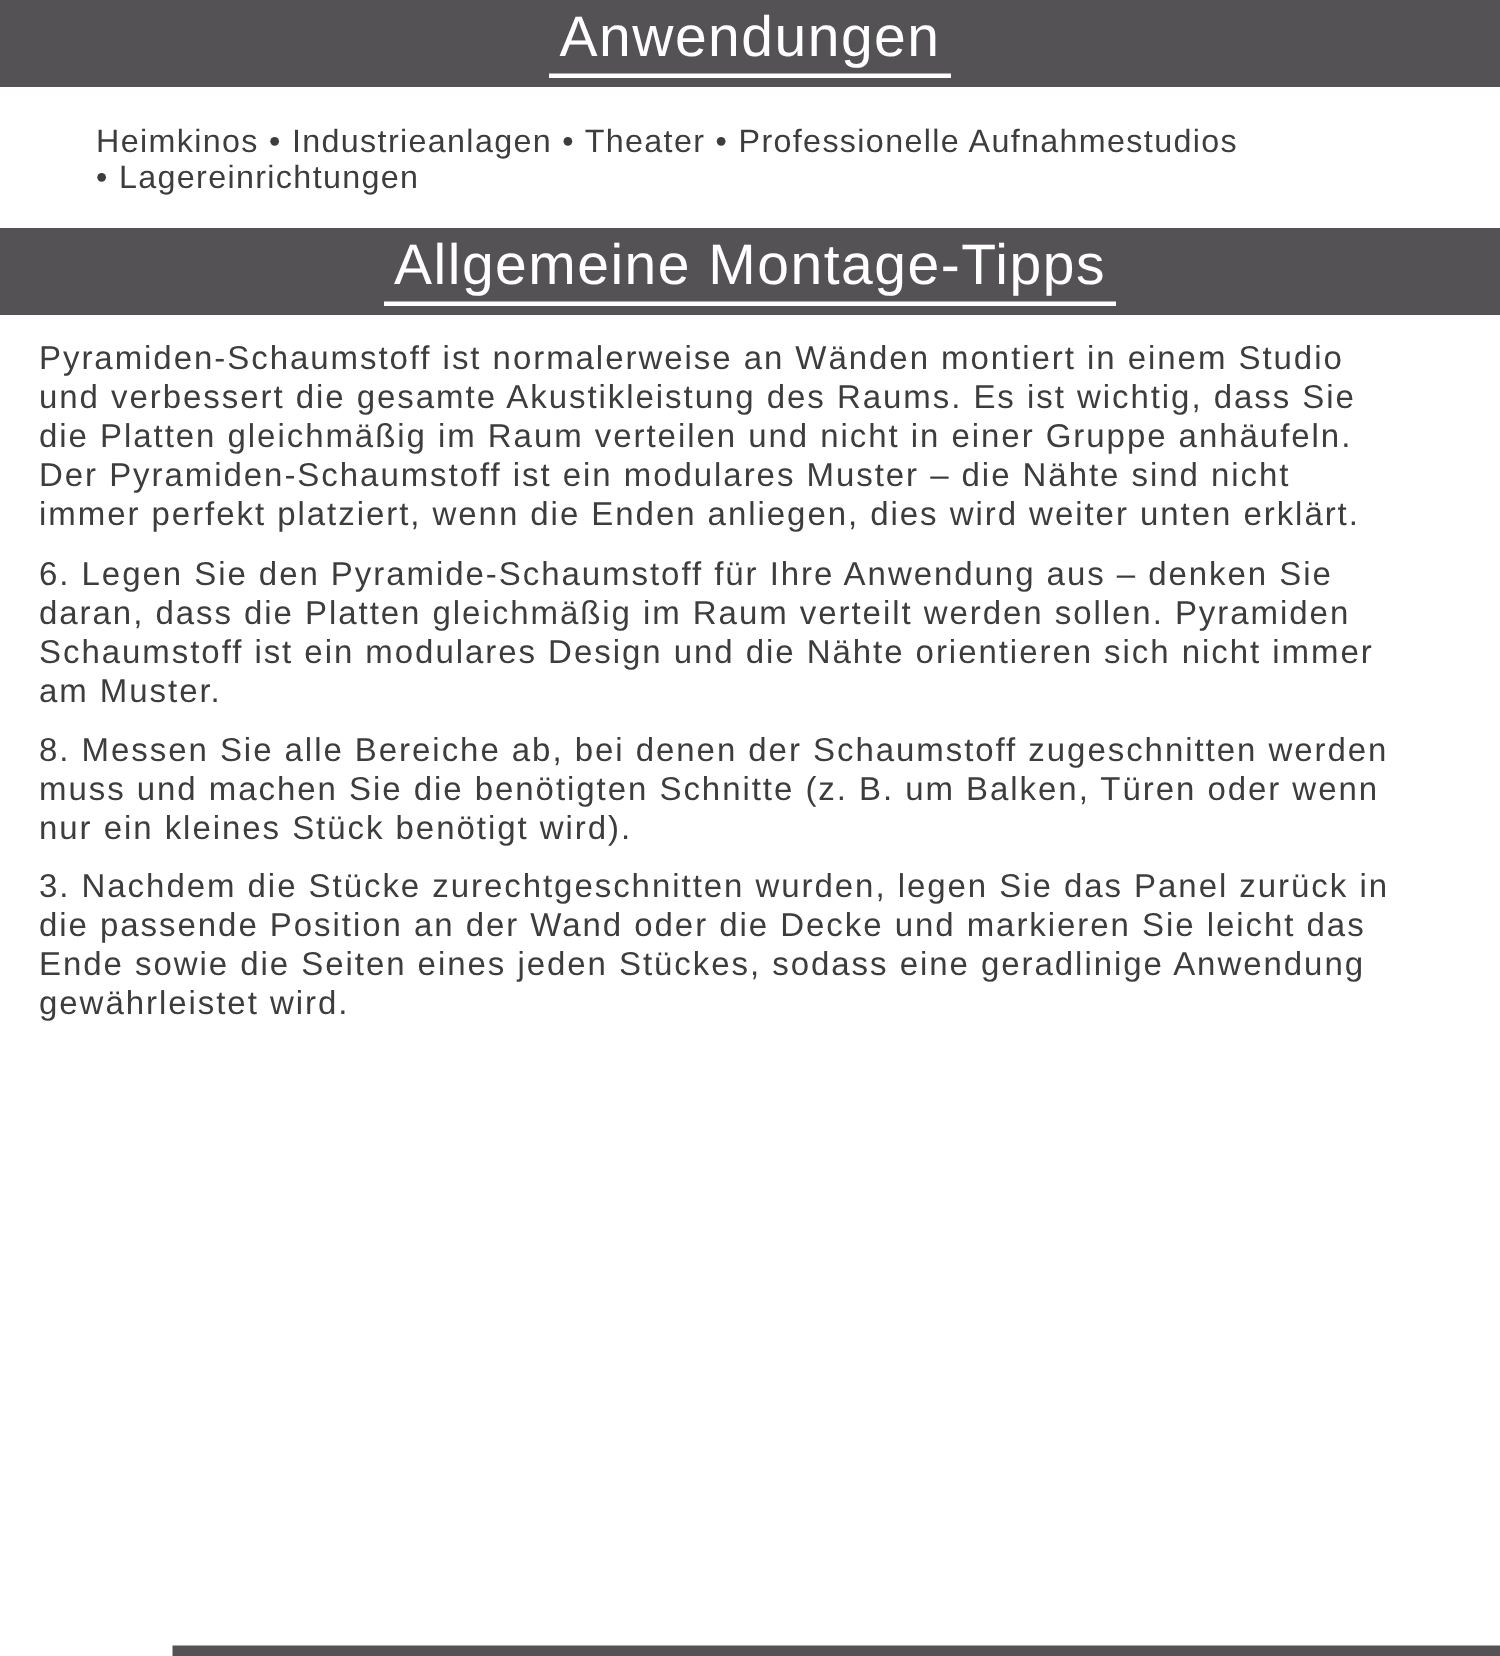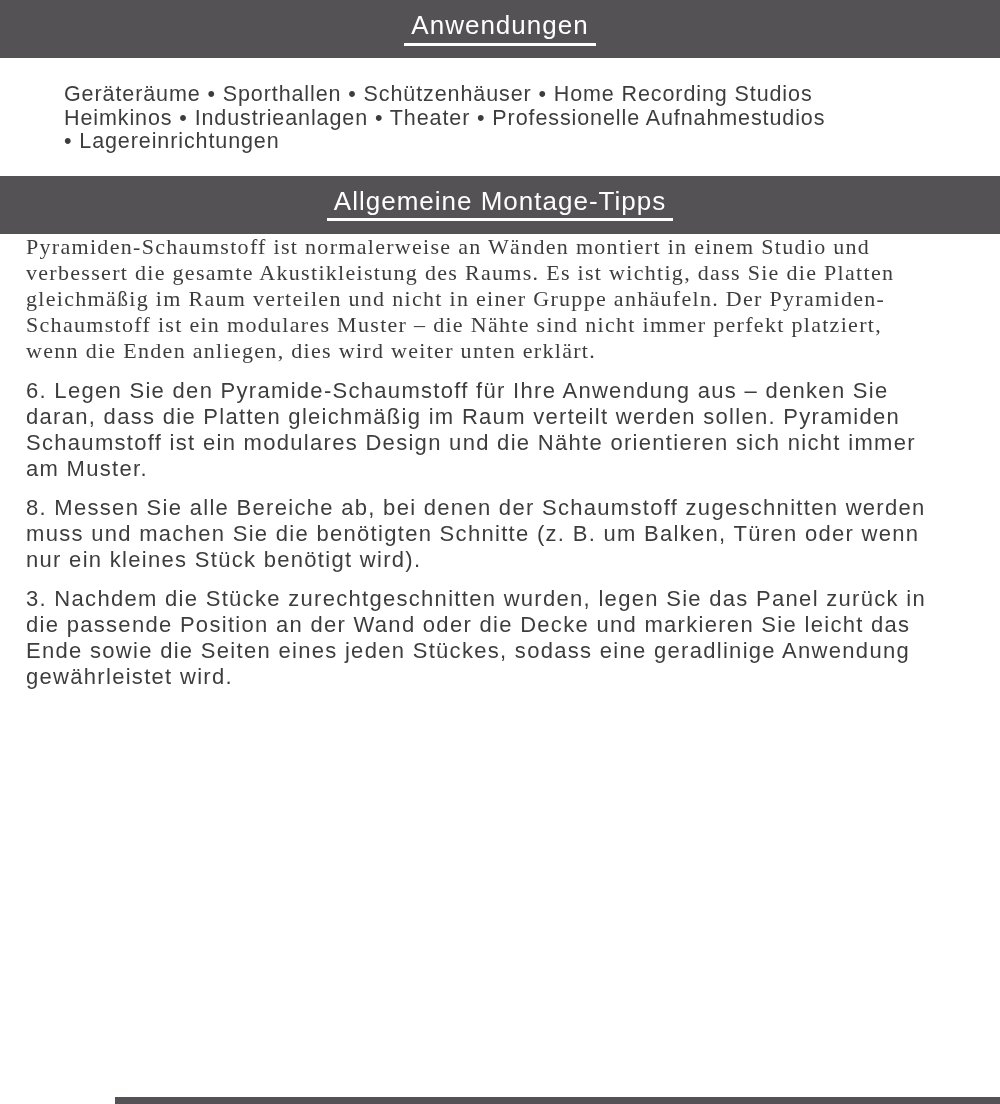--- a/index.html
+++ b/index.html
@@ -13,41 +13,41 @@
   }
   .bar {
     background: #545254;
     height: 58px;
     display: flex;
     align-items: center;
     justify-content: center;
   }
   .bar-title {
     color: #ffffff;
-    font-size: 26px;
+    font-size: 38px;
     letter-spacing: 1px;
     line-height: 1.05;
     white-space: pre;
     border-bottom: 3px solid #ffffff;
     padding: 0 7px 3px 7px;
   }
   .apps {
     margin: 25px 30px 0 64px;
     font-size: 21.5px;
     line-height: 23.5px;
     letter-spacing: 0.9px;
   }
   .apps .app-line { white-space: pre; }
   .para, .step {
     font-size: 22px;
     line-height: 26px;
     letter-spacing: 1.3px;
     width: 905px;
   }
-  .para-1 { margin: 0 0 0 26px; font-family: Liberation Serif, serif; }
+  .para-1 { margin: 16px 0 0 26px; }
   .para-2 { margin: 12px 0 0 26px; }
   .bar-2 { margin-top: 22px; }
   .bar-3 { margin-top: 29px; }
   .steps { margin-top: 14px; }
   .step { margin: 0 0 13px 26px; }
   .partial-bar {
     position: absolute;
     left: 115px; right: 0; bottom: 0;
     height: 7px;
     background: #545254;
@@ -56,21 +56,20 @@
 </head>
 <body>
 
 <div>
 
   <div class="bar bar-1">
     <span class="bar-title">Anwendungen</span>
   </div>
 
   <div class="apps">
-    <div class="app-line">Geräteräume • Sporthallen • Schützenhäuser • Home Recording Studios</div>
     <div class="app-line">Heimkinos • Industrieanlagen • Theater • Professionelle Aufnahmestudios</div>
     <div class="app-line">• Lagereinrichtungen</div>
   </div>
 
   <div class="bar bar-2">
     <span class="bar-title">Allgemeine Montage-Tipps</span>
   </div>
 
   <div class="para para-1">Pyramiden-Schaumstoff ist normalerweise an Wänden montiert in einem Studio und verbessert die gesamte Akustikleistung des Raums. Es ist wichtig, dass Sie die Platten gleichmäßig im Raum verteilen und nicht in einer Gruppe anhäufeln. Der Pyramiden-Schaumstoff ist ein modulares Muster – die Nähte sind nicht immer perfekt platziert, wenn die Enden anliegen, dies wird weiter unten erklärt.</div>
 

